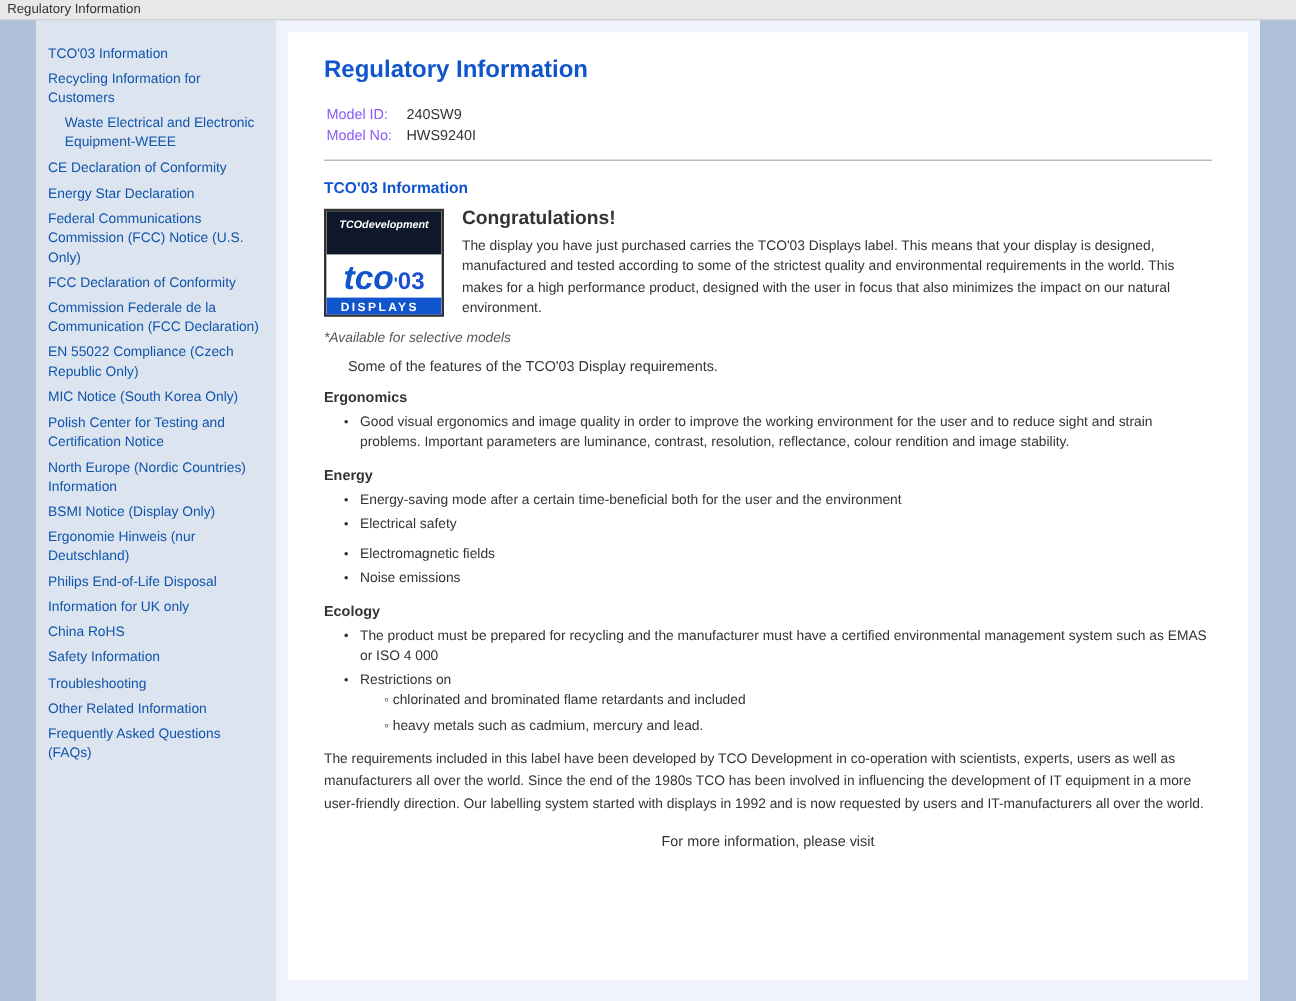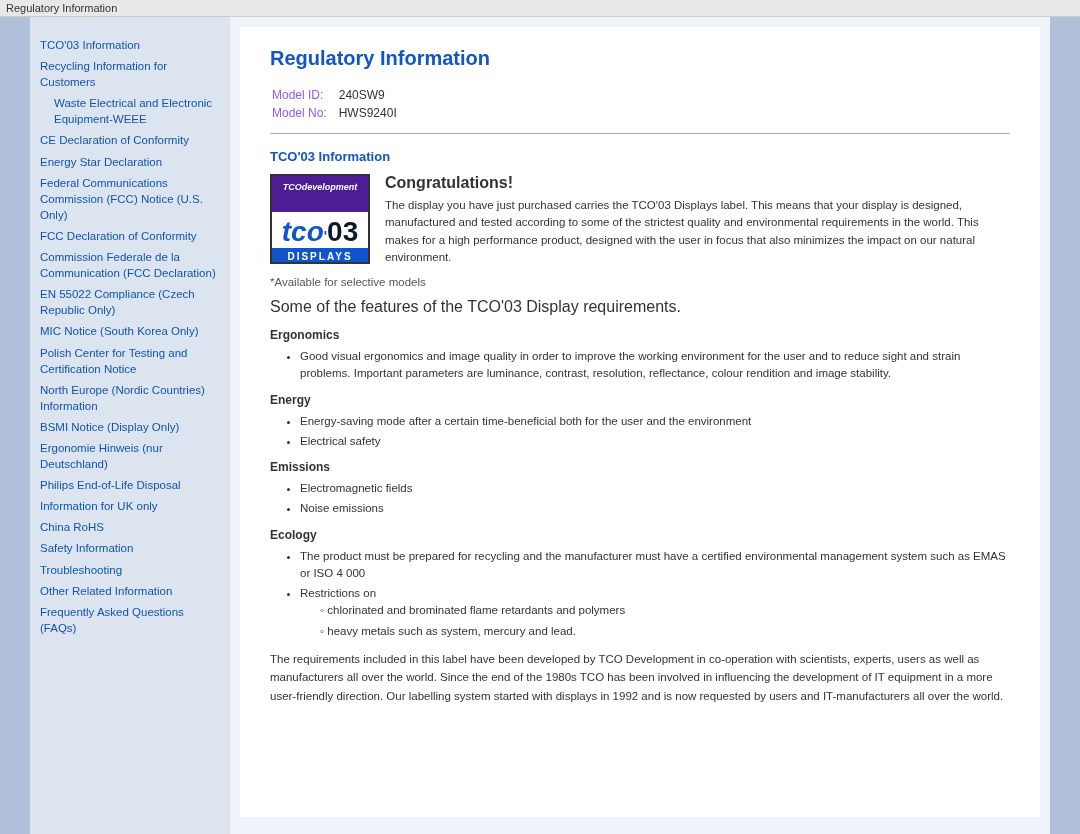--- a/index.html
+++ b/index.html
@@ -98,21 +98,21 @@
       margin-right: 15px;
       flex-shrink: 0;
       display: flex;
       flex-direction: column;
       align-items: center;
       justify-content: center;
       position: relative;
       overflow: hidden;
     }
     .tco-logo-top {
-      background: #4c1d95;
+      background: #0f172a;
       width: 100%;
       text-align: center;
       color: white;
       font-size: 9px;
       font-style: italic;
       padding: 20px 0;
       font-weight: bold;
     }
     .tco-logo-middle {
       display: flex;
@@ -125,32 +125,31 @@
       font-weight: bold;
       color: #1155cc;
       font-style: italic;
     }
     .tco-apostrophe {
       font-size: 14px;
       color: #1155cc;
       font-weight: bold;
     }
     .tco-num {
-      font-size: 28px;
-      font-weight: bold;
-      color: #0f172a;
+      font-size: 20px;
+      font-weight: bold;
+      color: #1d4ed8;
     }
     .tco-displays {
       background: #1155cc;
       width: 100%;
-      text-align: center;
       color: white;
       font-size: 10px;
       letter-spacing: 2px;
-      padding: 3px 0;
+      padding: 3px 12px;
       font-weight: bold;
     }
     .tco-url {
       font-size: 7px;
       color: #333;
       padding: 2px 0;
       text-align: center;
       width: 100%;
     }
     .tco-content {
@@ -160,27 +159,29 @@
       font-weight: bold;
       margin-bottom: 5px;
       font-size: 16px;
     }
     .tco-content p {
       font-size: 11.5px;
       line-height: 1.5;
       color: #333;
     }
     .available-note {
+      font-style: italic;
       font-size: 11.5px;
       color: #555;
       margin: 10px 0;
     }
     .features-text {
-      font-size: 16px;
+      font-size: 12px;
       margin-bottom: 12px;
+      margin-left: 20px;
     }
     .sub-section-title {
       font-weight: bold;
       font-size: 12px;
       margin-bottom: 6px;
       margin-top: 10px;
     }
     .bullet-list {
       margin-left: 30px;
       margin-bottom: 8px;
@@ -293,38 +294,38 @@
       <ul class="bullet-list">
         <li>Good visual ergonomics and image quality in order to improve the working environment for the user and to reduce sight and strain problems. Important parameters are luminance, contrast, resolution, reflectance, colour rendition and image stability.</li>
       </ul>
 
       <div class="sub-section-title">Energy</div>
       <ul class="bullet-list">
         <li>Energy-saving mode after a certain time-beneficial both for the user and the environment</li>
         <li>Electrical safety</li>
       </ul>
 
-      <div class="sub-section-title">Emissions</div>
       <ul class="bullet-list">
         <li>Electromagnetic fields</li>
         <li>Noise emissions</li>
       </ul>
 
       <div class="sub-section-title">Ecology</div>
       <ul class="bullet-list">
         <li>The product must be prepared for recycling and the manufacturer must have a certified environmental management system such as EMAS or ISO 4 000</li>
         <li>
           <span>Restrictions on</span>
           <ul class="sub-bullet-list">
-            <li>chlorinated and brominated flame retardants and polymers</li>
-            <li>heavy metals such as system, mercury and lead.</li>
+            <li>chlorinated and brominated flame retardants and included</li>
+            <li>heavy metals such as cadmium, mercury and lead.</li>
           </ul>
         </li>
       </ul>
 
       <p class="ecology-text">The requirements included in this label have been developed by TCO Development in co-operation with scientists, experts, users as well as manufacturers all over the world. Since the end of the 1980s TCO has been involved in influencing the development of IT equipment in a more user-friendly direction. Our labelling system started with displays in 1992 and is now requested by users and IT-manufacturers all over the world.</p>
 
+      <div class="footer-center">For more information, please visit</div>
 
     </div>
   </div>
 
   <div class="right-panel"></div>
 </div>
 
 </body></html>

